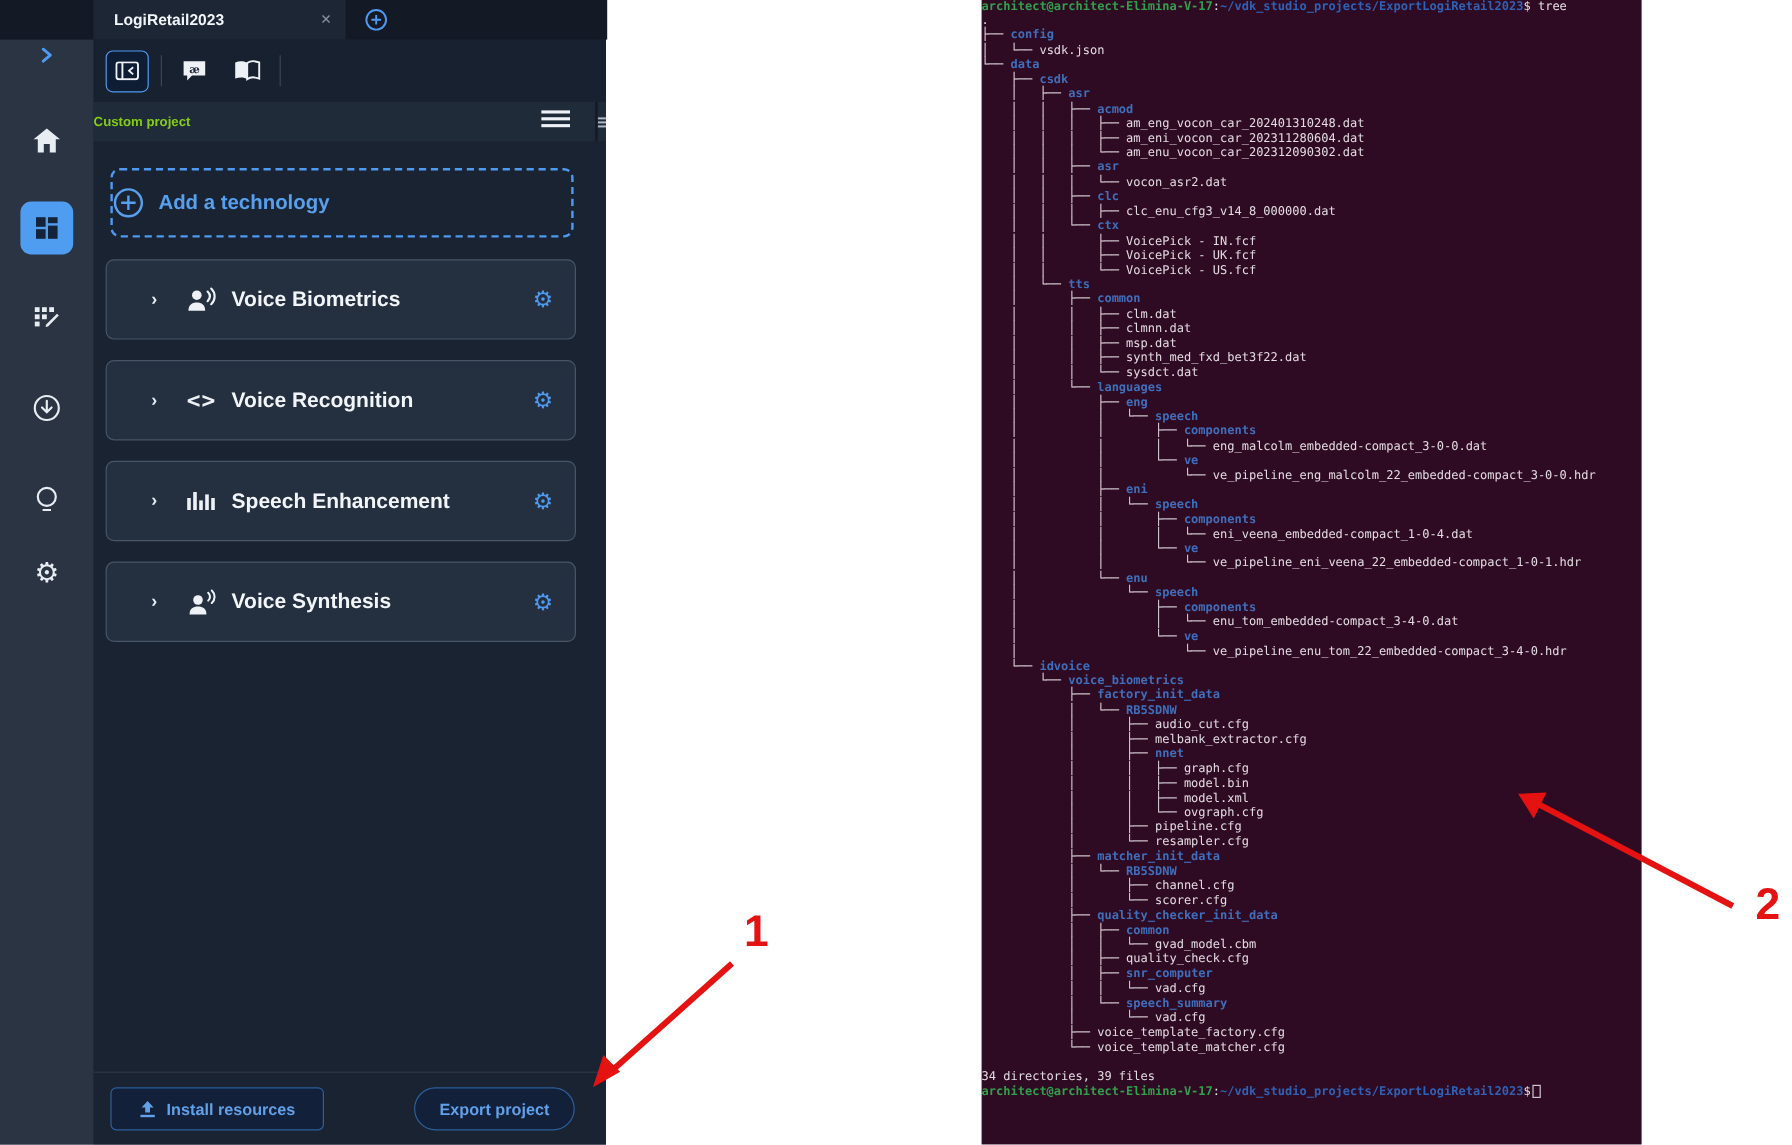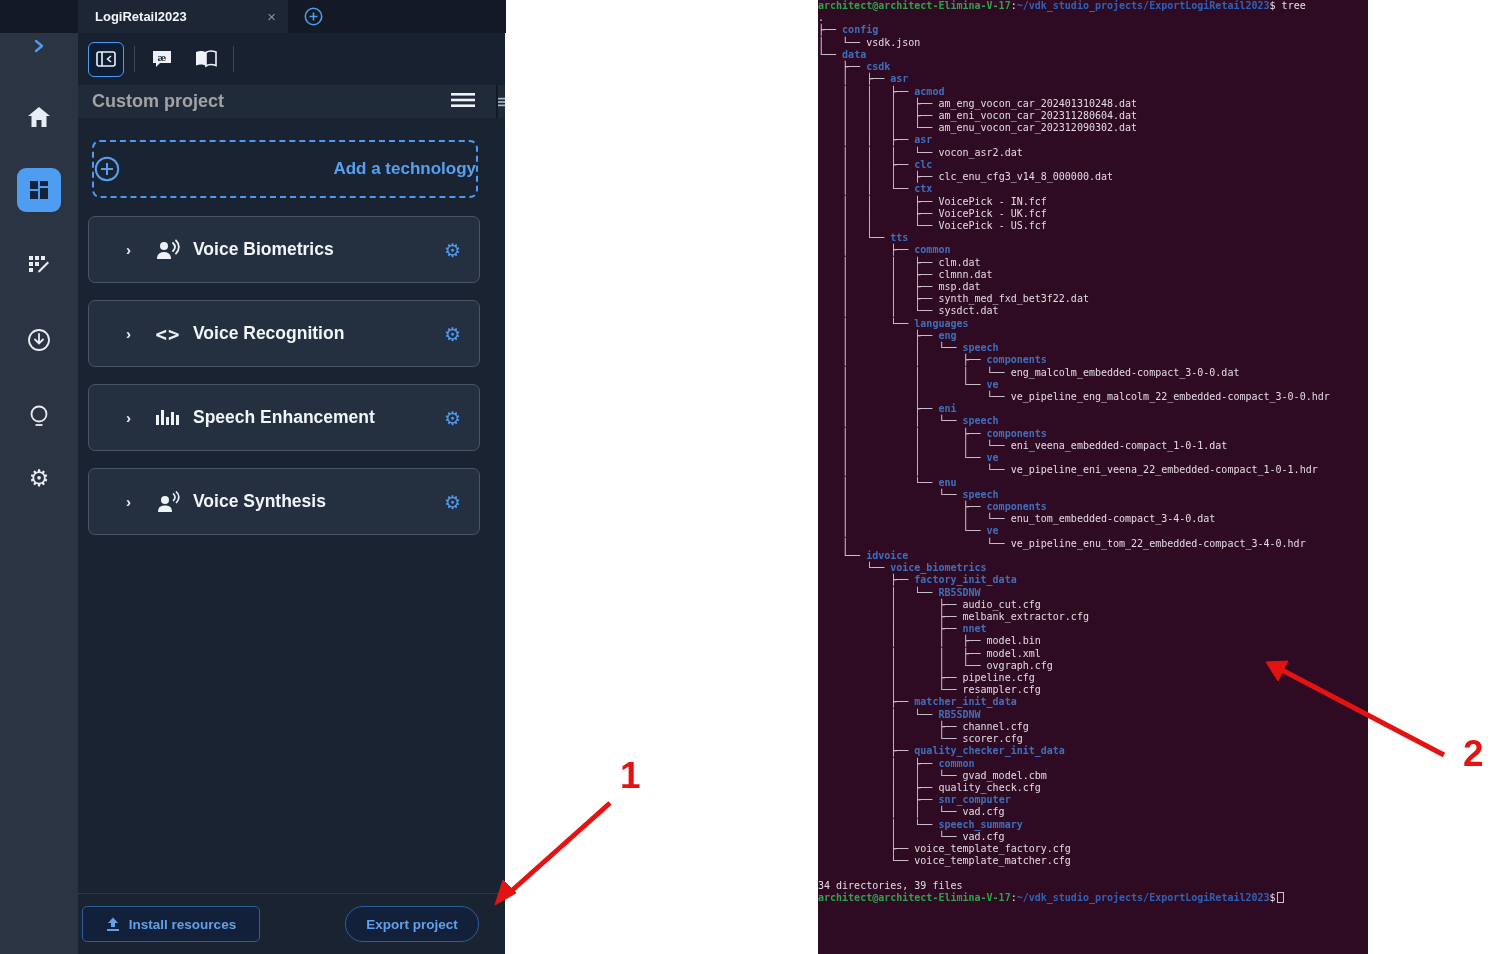--- a/index.html
+++ b/index.html
@@ -13,38 +13,38 @@
   #tabbar{position:absolute;left:78px;top:0;width:428px;height:33px;background:#141a25;}
   #tab{position:absolute;left:0;top:0;width:210px;height:33px;background:#1d2634;display:flex;align-items:center;}
   #tab span.title{color:#f2f5f9;font-weight:bold;font-size:13px;margin-left:17px;}
   #tab span.close{color:#8a92a0;font-size:15px;margin-left:auto;margin-right:12px;}
   #plus-tab{position:absolute;left:226px;top:7px;width:19px;height:19px;}
   #toolbar{position:absolute;left:78px;top:33px;width:427px;height:52px;background:#182130;display:flex;align-items:center;}
   .tool-btn{width:34px;height:33px;margin-left:10px;border-radius:6px;display:flex;align-items:center;justify-content:center;}
   .tool-btn.sel{border:1.5px solid #4e9af1;background:#0e1d33;}
   .tool-sep{width:1px;height:26px;background:#3a4557;margin-left:10px;}
   #app-header{position:absolute;left:78px;top:85px;width:427px;height:33px;background:#202b3a;display:flex;align-items:center;}
-  #app-header .title{color:#a3a3a3;font-weight:bold;font-size:18px;margin-left:14px;}
+  #app-header .title{color:#84cc16;font-weight:bold;font-size:11px;}
   #header-menu{margin-left:auto;margin-right:30px;}
   #header-sliver{position:absolute;right:0;top:85px;width:7px;height:33px;background:#202b3a;border-left:2px solid #131a26;display:flex;align-items:center;overflow:hidden;}
   #content{position:absolute;left:78px;top:118px;width:427px;height:775px;background:#1a2332;}
   #add-box{position:absolute;left:14px;top:22px;width:382px;height:54px;border:2px dashed #4e9af1;border-radius:8px;
-           display:flex;align-items:center;justify-content:space-between;color:#58a0ee;font-weight:bold;font-size:17px;}
+           display:flex;align-items:center;justify-content:flex-start;color:#58a0ee;font-weight:bold;font-size:17px;}
   #add-box svg{margin-right:12px;}
   .card{position:absolute;left:10px;width:390px;height:65px;background:#242f3f;border:1px solid #475566;border-radius:7px;
         display:flex;align-items:center;}
   .card .chev{color:#e8edf3;font-size:15px;font-weight:bold;margin-left:37px;}
   .card .cico{margin-left:22px;width:30px;display:flex;justify-content:center;}
   .card .clabel{color:#f2f5f9;font-weight:bold;font-size:17.5px;margin-left:10px;}
   .card .gear{margin-left:auto;margin-right:18px;color:#4e9af1;font-size:19px;font-family:"DejaVu Sans",sans-serif;}
   .code-ico{color:#eef2f7;font-weight:bold;font-size:19px;letter-spacing:1px;font-family:"DejaVu Sans Mono",monospace;}
   #footerbar{position:absolute;left:78px;top:893px;width:427px;height:61px;background:#1a2332;border-top:1px solid #2c3848;}
   .foot-btn{position:absolute;top:12px;height:34px;border:1px solid #2d5f9b;border-radius:5px;background:#13203a;
             color:#62a0e8;font-weight:bold;font-size:13.5px;display:flex;align-items:center;justify-content:center;}
-  #btn-install{left:4px;width:176px;}
+  #btn-install{left:14px;width:176px;}
   #btn-export{left:267px;width:132px;border-radius:18px;}
   #btn-install svg{margin-right:9px;}
   
   #terminal{position:absolute;left:818px;top:0;width:550px;height:954px;background:#2f0a23;overflow:hidden;
             font-family:"DejaVu Sans Mono",monospace;font-size:10px;color:#e2dbe1;}
   .tline{height:12.23px;line-height:12.23px;white-space:pre;}
   .tname-d{color:#3f6fbb;font-weight:bold;}
   .tname-f{color:#e2dbe1;}
   .pr-user{color:#2fa14b;font-weight:bold;}
   .pr-path{color:#2f62b6;font-weight:bold;}
@@ -277,36 +277,37 @@
         <div class="tline"><span>    │       └── </span><span class="tname-d">languages</span></div>
         <div class="tline"><span>    │           ├── </span><span class="tname-d">eng</span></div>
         <div class="tline"><span>    │           │   └── </span><span class="tname-d">speech</span></div>
         <div class="tline"><span>    │           │       ├── </span><span class="tname-d">components</span></div>
         <div class="tline"><span>    │           │       │   └── </span><span class="tname-f">eng_malcolm_embedded-compact_3-0-0.dat</span></div>
         <div class="tline"><span>    │           │       └── </span><span class="tname-d">ve</span></div>
         <div class="tline"><span>    │           │           └── </span><span class="tname-f">ve_pipeline_eng_malcolm_22_embedded-compact_3-0-0.hdr</span></div>
         <div class="tline"><span>    │           ├── </span><span class="tname-d">eni</span></div>
         <div class="tline"><span>    │           │   └── </span><span class="tname-d">speech</span></div>
         <div class="tline"><span>    │           │       ├── </span><span class="tname-d">components</span></div>
-        <div class="tline"><span>    │           │       │   └── </span><span class="tname-f">eni_veena_embedded-compact_1-0-1.dat</span></div>
+        <div class="tline"><span>    │           │       │   └── </span><span class="tname-f">eni_veena_embedded-compact_1-0-4.dat</span></div>
         <div class="tline"><span>    │           │       └── </span><span class="tname-d">ve</span></div>
         <div class="tline"><span>    │           │           └── </span><span class="tname-f">ve_pipeline_eni_veena_22_embedded-compact_1-0-1.hdr</span></div>
         <div class="tline"><span>    │           └── </span><span class="tname-d">enu</span></div>
         <div class="tline"><span>    │               └── </span><span class="tname-d">speech</span></div>
         <div class="tline"><span>    │                   ├── </span><span class="tname-d">components</span></div>
         <div class="tline"><span>    │                   │   └── </span><span class="tname-f">enu_tom_embedded-compact_3-4-0.dat</span></div>
         <div class="tline"><span>    │                   └── </span><span class="tname-d">ve</span></div>
         <div class="tline"><span>    │                       └── </span><span class="tname-f">ve_pipeline_enu_tom_22_embedded-compact_3-4-0.hdr</span></div>
         <div class="tline"><span>    └── </span><span class="tname-d">idvoice</span></div>
         <div class="tline"><span>        └── </span><span class="tname-d">voice_biometrics</span></div>
         <div class="tline"><span>            ├── </span><span class="tname-d">factory_init_data</span></div>
         <div class="tline"><span>            │   └── </span><span class="tname-d">RB5SDNW</span></div>
         <div class="tline"><span>            │       ├── </span><span class="tname-f">audio_cut.cfg</span></div>
         <div class="tline"><span>            │       ├── </span><span class="tname-f">melbank_extractor.cfg</span></div>
         <div class="tline"><span>            │       ├── </span><span class="tname-d">nnet</span></div>
+        <div class="tline"><span>            │       │   ├── </span><span class="tname-f">graph.cfg</span></div>
         <div class="tline"><span>            │       │   ├── </span><span class="tname-f">model.bin</span></div>
         <div class="tline"><span>            │       │   ├── </span><span class="tname-f">model.xml</span></div>
         <div class="tline"><span>            │       │   └── </span><span class="tname-f">ovgraph.cfg</span></div>
         <div class="tline"><span>            │       ├── </span><span class="tname-f">pipeline.cfg</span></div>
         <div class="tline"><span>            │       └── </span><span class="tname-f">resampler.cfg</span></div>
         <div class="tline"><span>            ├── </span><span class="tname-d">matcher_init_data</span></div>
         <div class="tline"><span>            │   └── </span><span class="tname-d">RB5SDNW</span></div>
         <div class="tline"><span>            │       ├── </span><span class="tname-f">channel.cfg</span></div>
         <div class="tline"><span>            │       └── </span><span class="tname-f">scorer.cfg</span></div>
         <div class="tline"><span>            ├── </span><span class="tname-d">quality_checker_init_data</span></div>

